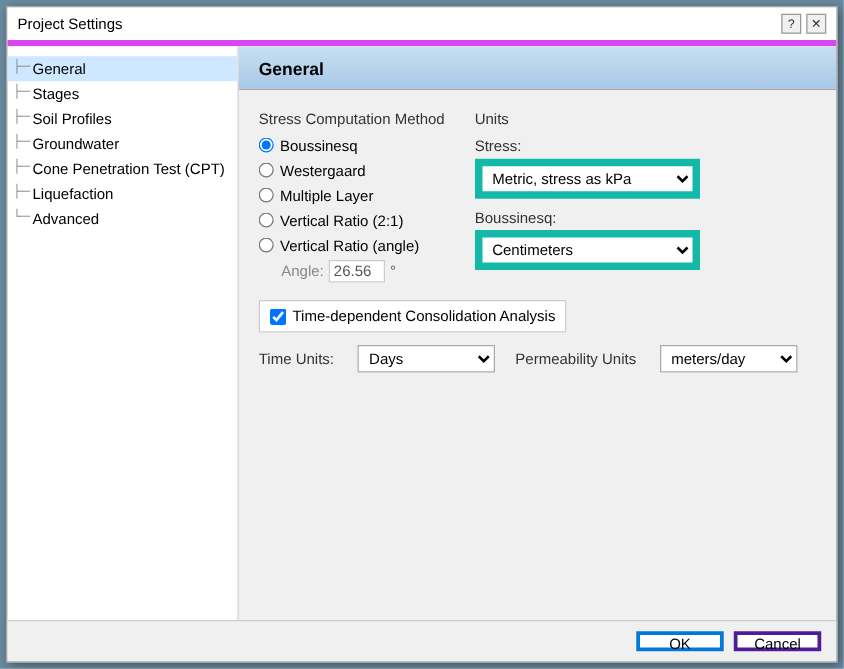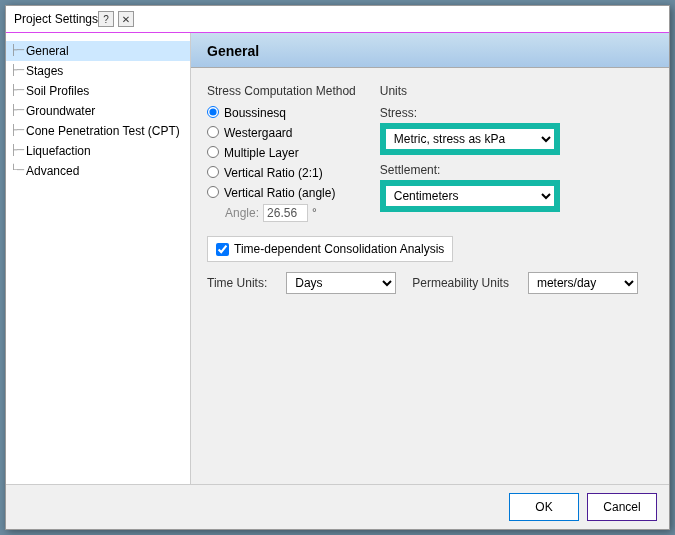--- a/index.html
+++ b/index.html
@@ -17,23 +17,24 @@
       width: 665px;
       height: 525px;
       background: #f0f0f0;
       border: 1px solid #999;
       box-shadow: 2px 2px 8px rgba(0,0,0,0.4);
       display: flex;
       flex-direction: column;
     }
     .title-bar {
       background: #fff;
-      border-bottom: 1px solid #d946ef;
+      border-bottom: 5px solid #d946ef;
       padding: 5px 8px;
       display: flex;
+      justify-content: space-between;
       align-items: center;
     }
     .title-bar-title {
       font-size: 12px;
       font-weight: normal;
       color: #000;
     }
     .title-bar-controls {
       display: flex;
       gap: 4px;
@@ -231,22 +232,22 @@
     .dialog-footer {
       border-top: 1px solid #ccc;
       padding: 8px 12px;
       display: flex;
       justify-content: flex-end;
       gap: 8px;
       background: #f0f0f0;
     }
     .footer-btn {
       width: 70px;
-      height: 28px;
-      border: 1px solid #4c1d95;
+      height: 16px;
+      border: 3px solid #4c1d95;
       background: #fff;
       font-size: 12px;
       cursor: pointer;
       color: #000;
     }
     .footer-btn.primary {
       background: #fff;
       border-color: #0078d7;
       color: #000;
     }
@@ -318,21 +319,21 @@
             <div class="section-label">Units</div>
             <div class="unit-row">
               <div class="unit-label">Stress:</div>
               <select class="unit-select">
                 <option>Metric, stress as kPa</option>
                 <option>Metric, stress as Pa</option>
                 <option>Imperial</option>
               </select>
             </div>
             <div class="unit-row">
-              <div class="unit-label">Settlement:</div>
+              <div class="unit-label">Boussinesq:</div>
               <select class="unit-select">
                 <option>Centimeters</option>
                 <option>Meters</option>
                 <option>Millimeters</option>
                 <option>Inches</option>
                 <option>Feet</option>
               </select>
             </div>
           </div>
         </div>

